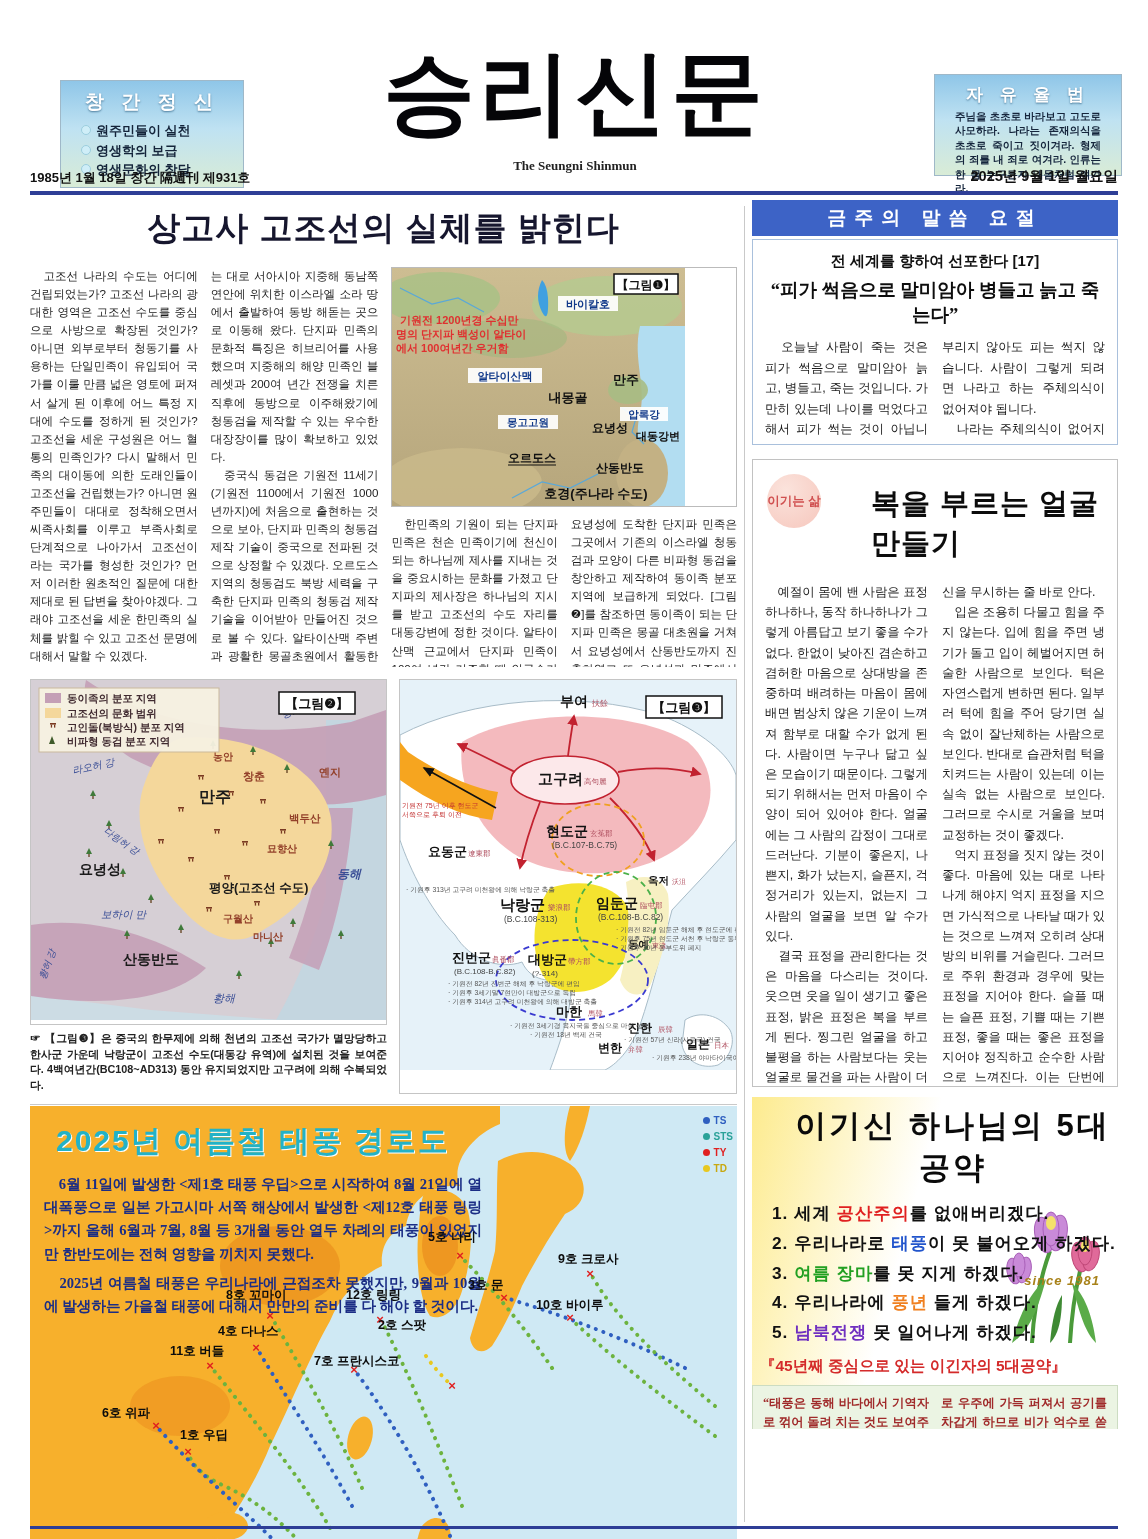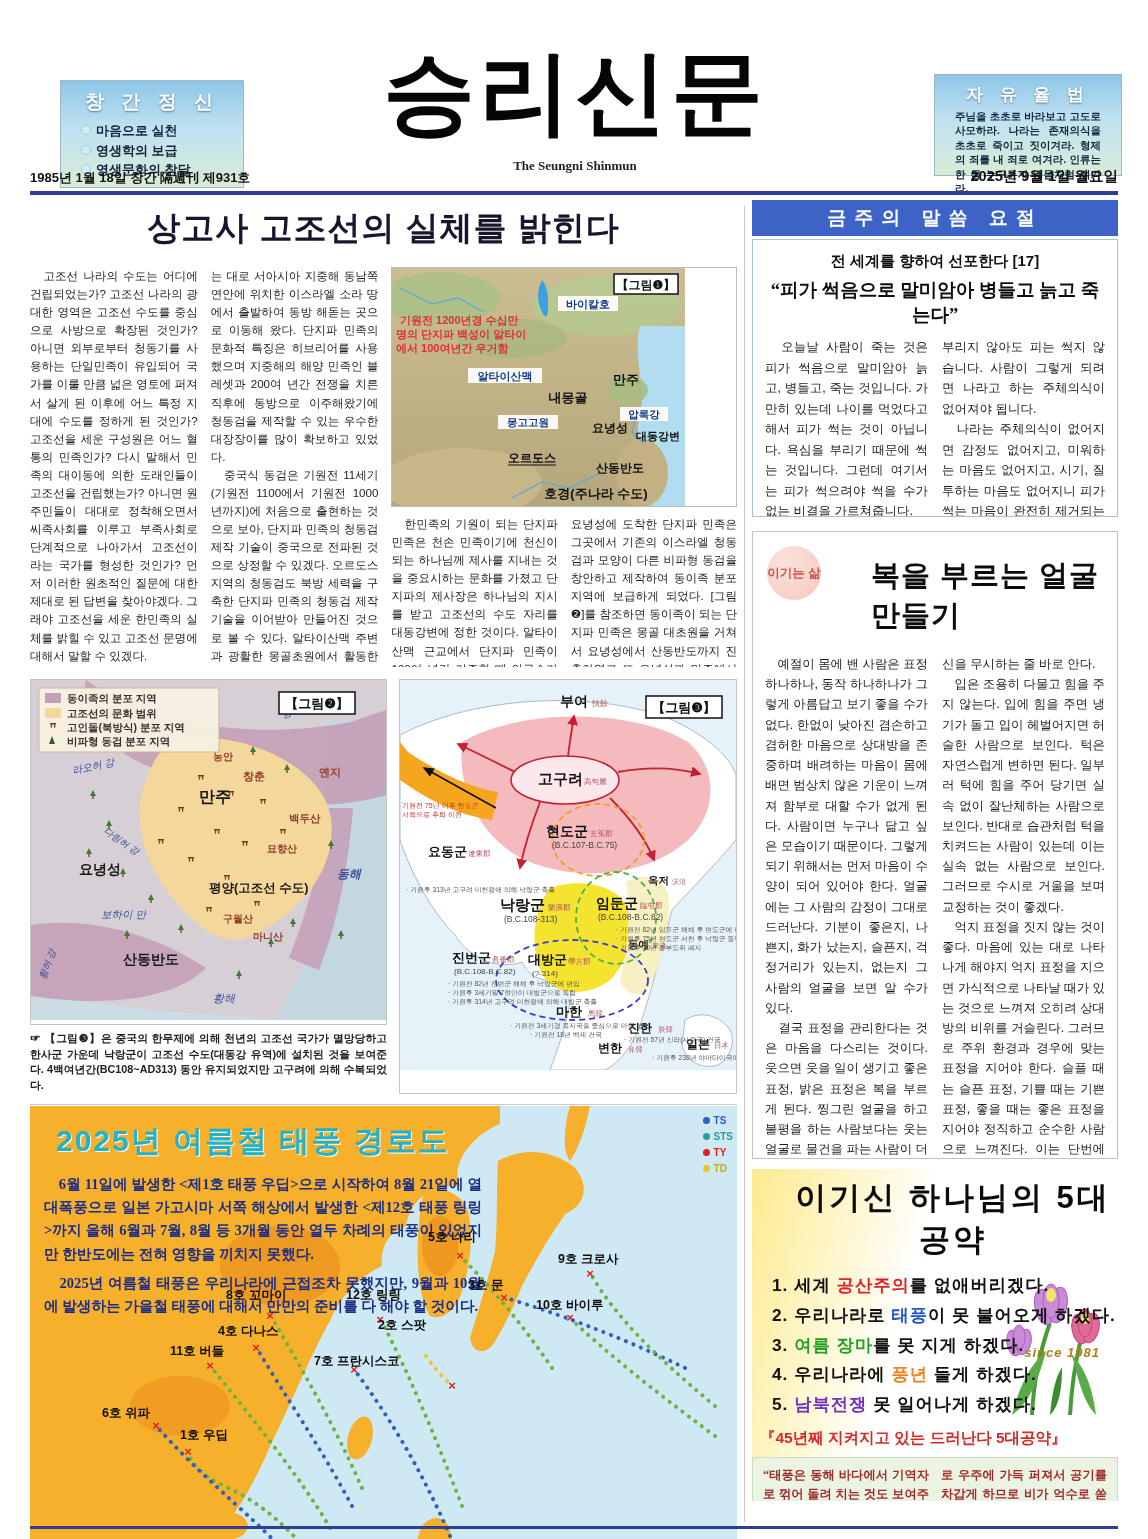--- a/index.html
+++ b/index.html
@@ -56,21 +56,21 @@
             color:#1b2d85;line-height:1.6;text-align:justify;}
   .ty-paras .p2{margin-top:6px;}
   .ty-label{position:absolute;font-size:12.5px;font-weight:800;color:#0c0c0c;white-space:nowrap;}
   .ty-legend{position:absolute;right:4px;top:8px;font-size:10px;font-weight:800;line-height:1.6;}
   .ty-legend .dot{display:inline-block;width:7px;height:7px;border-radius:50%;margin-right:4px;}
 
   
   .right-half{position:absolute;left:752px;top:200px;width:366px;}
   .verse-head{height:36px;background:#3d63c6;color:#fff;text-align:center;
             font-size:19px;font-weight:900;letter-spacing:8px;line-height:36px;}
-  .verse-box{border:1px solid #a9c0dc;margin-top:3px;padding:10px 12px 8px;height:278px;
+  .verse-box{border:1px solid #a9c0dc;margin-top:3px;padding:10px 12px 8px;height:206px;
             box-sizing:border-box;overflow:hidden;}
   .verse-series{text-align:center;font-size:15px;font-weight:800;margin:2px 0 6px;}
   .verse-quote{text-align:center;font-family:"Liberation Serif",serif;font-size:18.5px;
             font-weight:bold;color:#0d0d0d;margin-bottom:10px;}
   .twocols{display:flex;gap:14px;}
   .twocols > div{flex:1;font-size:12.5px;line-height:1.64;text-align:justify;color:#1a1a1a;overflow:hidden;}
 
   .winning{border:1px solid #c2c2c2;margin-top:14px;height:628px;box-sizing:border-box;
             position:relative;padding:14px 12px 8px;overflow:hidden;}
   .win-badge{position:absolute;left:14px;top:14px;width:54px;height:54px;border-radius:50%;
@@ -107,21 +107,21 @@
 </style>
 </head>
 <body>
 
 <div class="page">
 
   <div class="masthead">
     <div class="grad-box found-box">
       <div class="gtitle">창 간 정 신</div>
       <div class="found-items">
-        <div><span class="bullet"></span><span>마음으로 실천</span></div>
+        <div><span class="bullet"></span><span>원주민들이 실천</span></div>
         <div><span class="bullet"></span><span>영생학의 보급</span></div>
         <div><span class="bullet"></span><span>영생문화의 창달</span></div>
       </div>
     </div>
     <div class="nameplate">승리신문</div>
     <div class="nameplate-en">The Seungni Shinmun</div>
     <div class="grad-box law-box">
       <div class="gtitle" style="font-size:17px;margin-bottom:3px;">자 유 율 법</div>
       <div class="law-body">주님을 초초로 바라보고 고도로 사모하라. 나라는 존재의식을 초초로 죽이고 짓이겨라. 형제의 죄를 내 죄로 여겨라. 인류는 한 몸 누구든지 내몸처럼 여겨라.</div>
     </div>
@@ -478,21 +478,21 @@
           <ellipse cx="99" cy="63" rx="8" ry="15" transform="rotate(12 99 63)"></ellipse>
           <ellipse cx="93" cy="58" rx="7" ry="14"></ellipse>
         </g>
         <ellipse cx="93" cy="53" rx="4" ry="6" fill="#f4e26a"></ellipse>
         <g fill="#c98ad8" stroke="#a960b8" stroke-width="1">
           <ellipse cx="22" cy="78" rx="7" ry="13" transform="rotate(-10 22 78)"></ellipse>
           <ellipse cx="32" cy="77" rx="7" ry="13" transform="rotate(12 32 77)"></ellipse>
           <ellipse cx="27" cy="72" rx="6" ry="12"></ellipse>
         </g>
       </svg>
-      <div class="pledge-sub">『45년째 지켜지고 있는 드러난다 5대공약』</div>
+      <div class="pledge-sub">『45년째 중심으로 있는 이긴자의 5대공약』</div>
       <div class="pledge-since">since 1981</div>
       <div class="pledge-quote">
         <div>“태풍은 동해 바다에서 기역자로 꺾어 돌려 치는 것도 보여주었고 비가 온다고 기상대의 일기예보가 나온 다음에 비를 못 오게 하는 놀라운 증거를 보여주었습니다. 이 사람의 몸이 분신의 역사를 하므</div>
         <div>로 우주에 가득 퍼져서 공기를 차갑게 하므로 비가 억수로 쏟아지다가도 이 사람이 나타나면 씻은 듯이 날이 개이며 비가 그치는 것입니다. 5년간 전쟁을 일어나지 못하게 하였습니다(86. 8. 17. 말씀).”</div>
       </div>
     </div>
   </div>
 
   <div class="bottom-rule"></div>
 </div>

